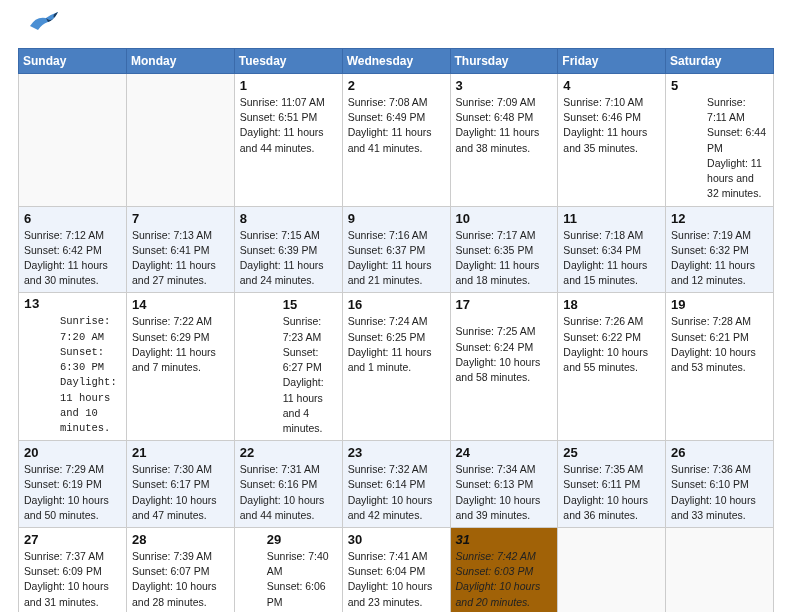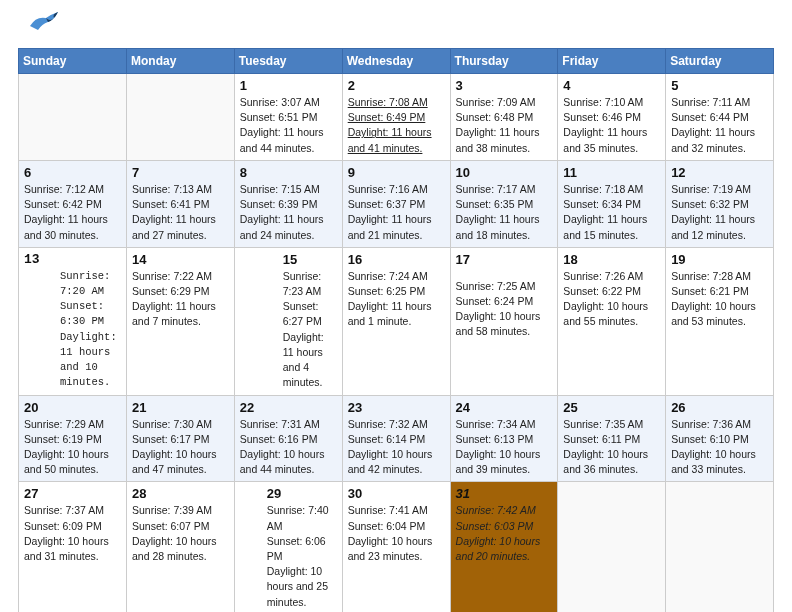--- a/index.html
+++ b/index.html
@@ -119,45 +119,45 @@
           <th>Friday</th>
           <th>Saturday</th>
         </tr>
     </thead>
     <tbody id="calendar-body">
         <tr>
           <td class="empty-cell" style="background: rgb(249, 249, 249);"></td>
           <td class="empty-cell" style="background: rgb(249, 249, 249);"></td>
           <td style="background: rgb(255, 255, 255);">
             <span class="day-num">1</span>
-            <div class="day-info" style="white-space: pre-line;">Sunrise: 3:07 AM
+            <div class="day-info" style="white-space: pre-line;">Sunrise: 11:07 AM
 Sunset: 6:51 PM
 Daylight: 11 hours and 44 minutes.</div>
           </td>
           <td style="background: rgb(255, 255, 255);">
             <span class="day-num">2</span>
-            <div class="day-info" style="white-space: pre-line; text-decoration: underline;">Sunrise: 7:08 AM
+            <div class="day-info" style="white-space: pre-line;">Sunrise: 7:08 AM
 Sunset: 6:49 PM
 Daylight: 11 hours and 41 minutes.</div>
           </td>
           <td style="background: rgb(255, 255, 255);">
             <span class="day-num">3</span>
             <div class="day-info" style="white-space: pre-line;">Sunrise: 7:09 AM
 Sunset: 6:48 PM
 Daylight: 11 hours and 38 minutes.</div>
           </td>
           <td style="background: rgb(255, 255, 255);">
             <span class="day-num">4</span>
             <div class="day-info" style="white-space: pre-line;">Sunrise: 7:10 AM
 Sunset: 6:46 PM
 Daylight: 11 hours and 35 minutes.</div>
           </td>
           <td style="background: rgb(255, 255, 255);">
             <span class="day-num">5</span>
-            <div class="day-info" style="white-space: pre-line;">Sunrise: 7:11 AM
+            <div class="day-info" style="white-space: pre-line; margin-left: 36px;">Sunrise: 7:11 AM
 Sunset: 6:44 PM
 Daylight: 11 hours and 32 minutes.</div>
           </td>
         </tr>
         <tr>
           <td style="background: rgb(238, 243, 251);">
             <span class="day-num">6</span>
             <div class="day-info" style="white-space: pre-line;">Sunrise: 7:12 AM
 Sunset: 6:42 PM
 Daylight: 11 hours and 30 minutes.</div>

